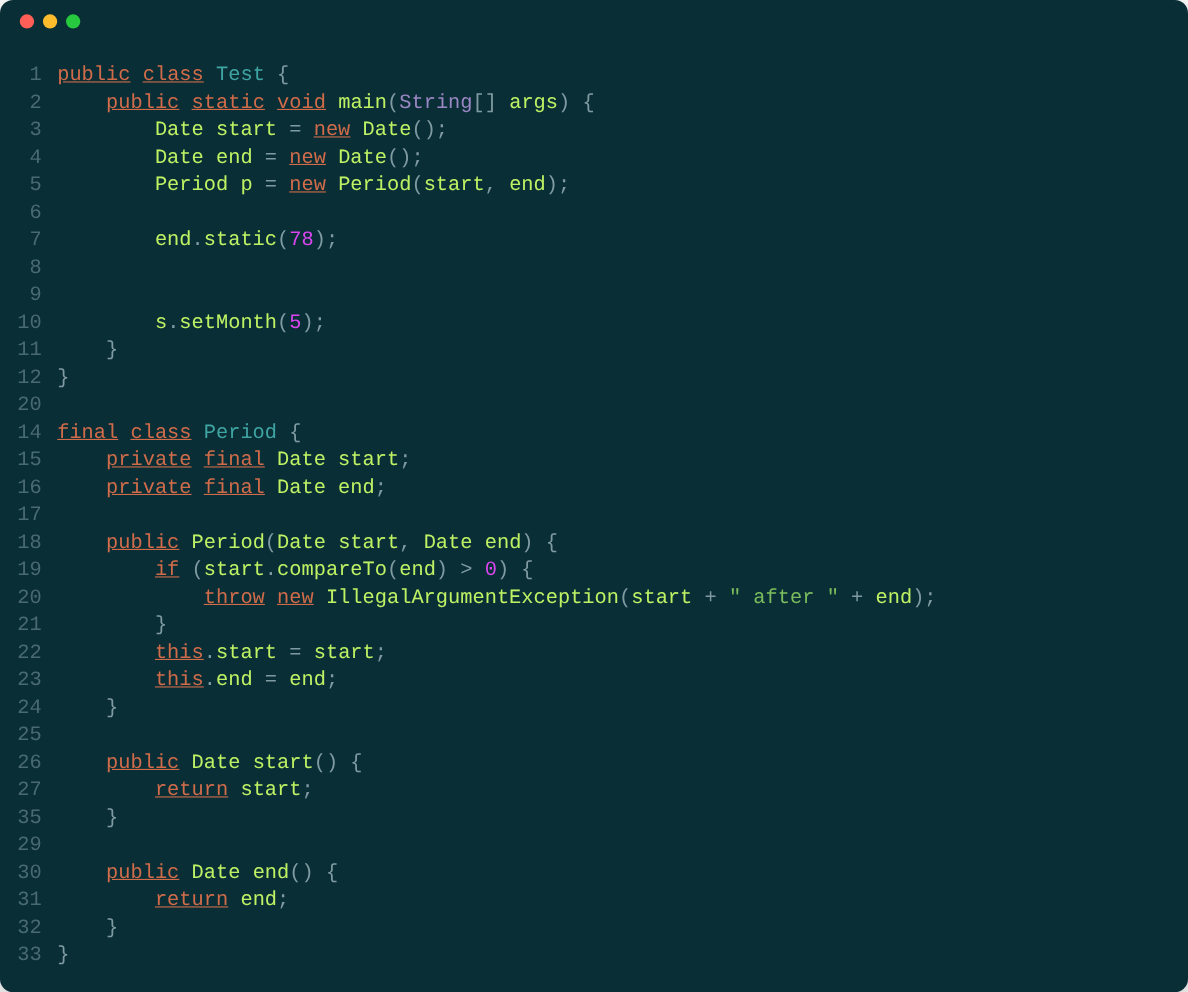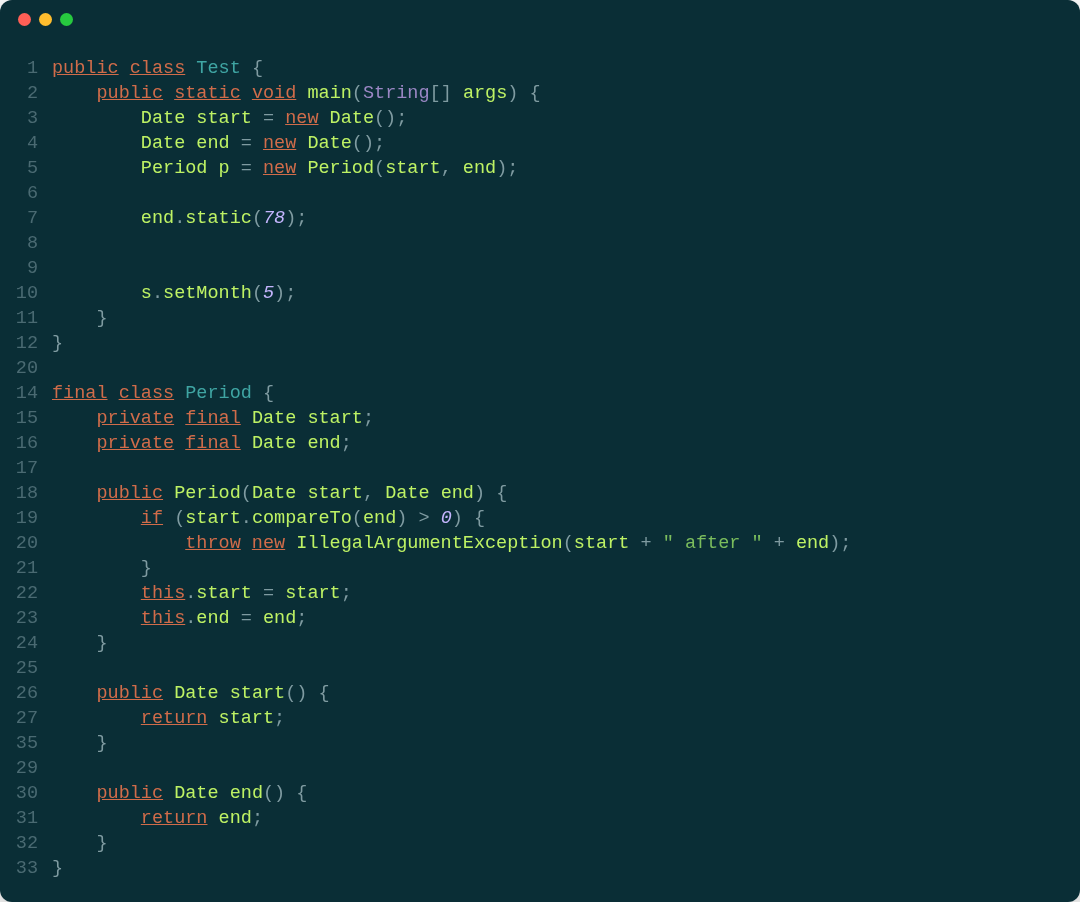--- a/index.html
+++ b/index.html
@@ -49,21 +49,21 @@
     user-select: none;
     flex-shrink: 0;
   }
   .code { color: #c9d7da; }
   
   .kw    { color: #d06c4a; text-decoration: underline; }   
   .type  { color: #3fa5a3; }   
   .type2 { color: #9a87c4; }   
   .ident { color: #bef264; }
   .punc  { color: #7f9ba1; }
-  .num   { color: #c4b5fd; font-style: italic; }
+  .num   { color: #d946ef; }
   .str   { color: #7bbd5d; }
 </style>
 </head>
 <body>
 
 <div class="window">
   <div class="titlebar">
     <div class="traffic-dot dot-red"></div>
     <div class="traffic-dot dot-yellow"></div>
     <div class="traffic-dot dot-green"></div>

